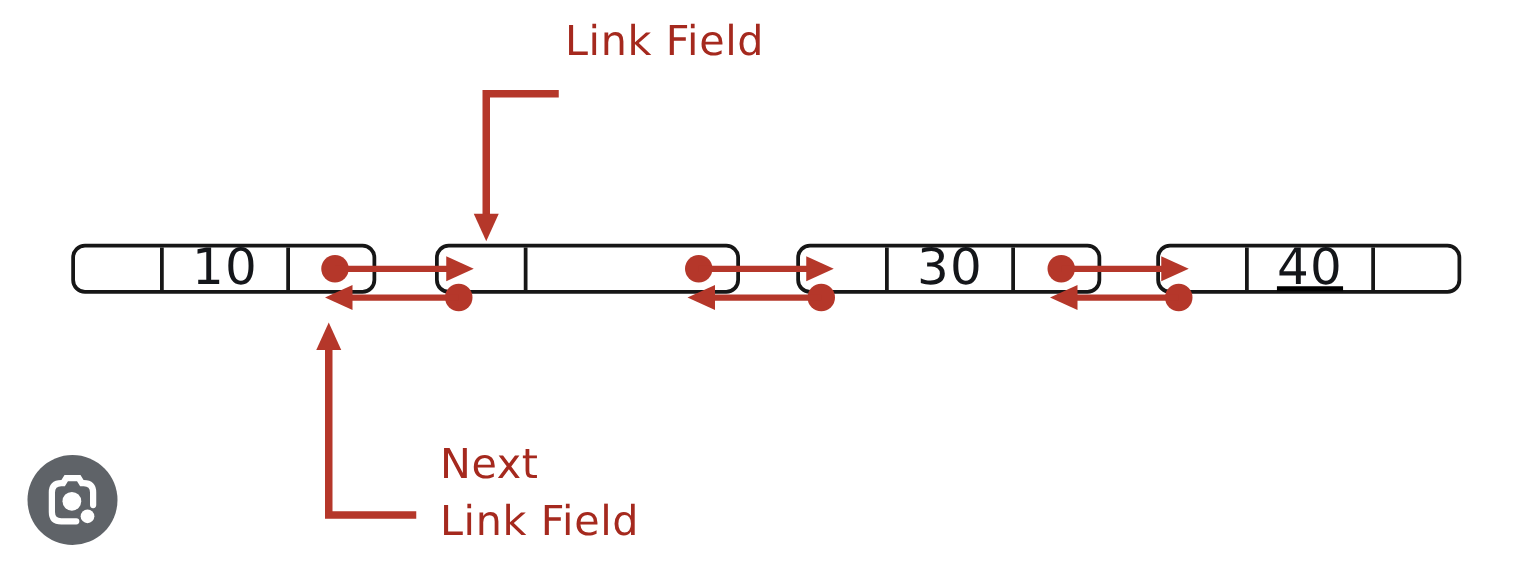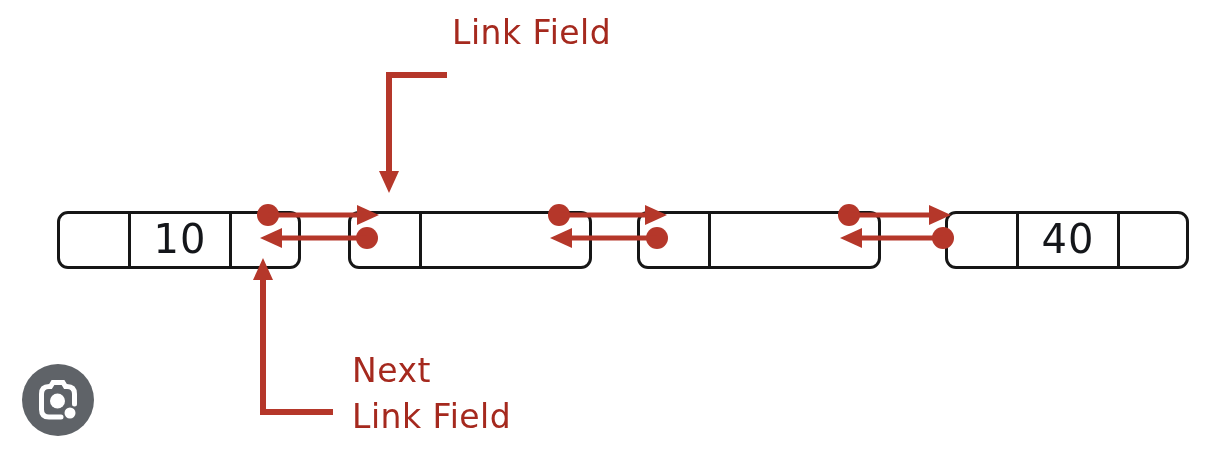--- a/index.html
+++ b/index.html
@@ -11,43 +11,42 @@
     background: #ffffff;
     overflow: hidden;
     font-family: "DejaVu Sans", "Liberation Sans", sans-serif;
   }
 
   
   .node {
     position: absolute;
     top: 195px;
     width: 244px;
-    height: 58px;
+    height: 40px;
     border: 3px solid #161616;
     border-radius: 11px;
     background: #ffffff;
     display: flex;
     z-index: 1;
-    margin-top: 16px;
   }
   .cell { height: 100%; display: flex; align-items: center; justify-content: center; }
   .cell-prev { width: 68px; }
   .cell-data { width: 101px; border-left: 3px solid #161616; }
   .cell-next { flex: 1; border-left: 3px solid #161616; }
   .node-value {
     font-size: 40px;
     line-height: 1;
     color: #14161a;
     letter-spacing: 1px;
     padding-bottom: 2px;
   }
   .node-1 { left: 57px; }
   .node-2 { left: 348px; }
   .node-3 { left: 637px; }
-  .node-4 { left: 945px; }
+  .node-4 { left: 925px; text-decoration: underline; }
 
   
   .overlay {
     position: absolute;
     left: 0; top: 0;
     width: 1220px; height: 452px;
     z-index: 2;
     pointer-events: none;
   }
 
@@ -93,20 +92,23 @@
     <div class="cell cell-next"></div>
   </div>
 
   <div class="node node-2">
     <div class="cell cell-prev"></div>
     <div class="cell cell-next"></div>
   </div>
 
   <div class="node node-3">
     <div class="cell cell-prev"></div>
+    <div class="cell cell-data">
+      <span class="node-value">30</span>
+    </div>
     <div class="cell cell-next"></div>
   </div>
 
   <div class="node node-4">
     <div class="cell cell-prev"></div>
     <div class="cell cell-data">
       <span class="node-value">40</span>
     </div>
     <div class="cell cell-next"></div>
   </div>

